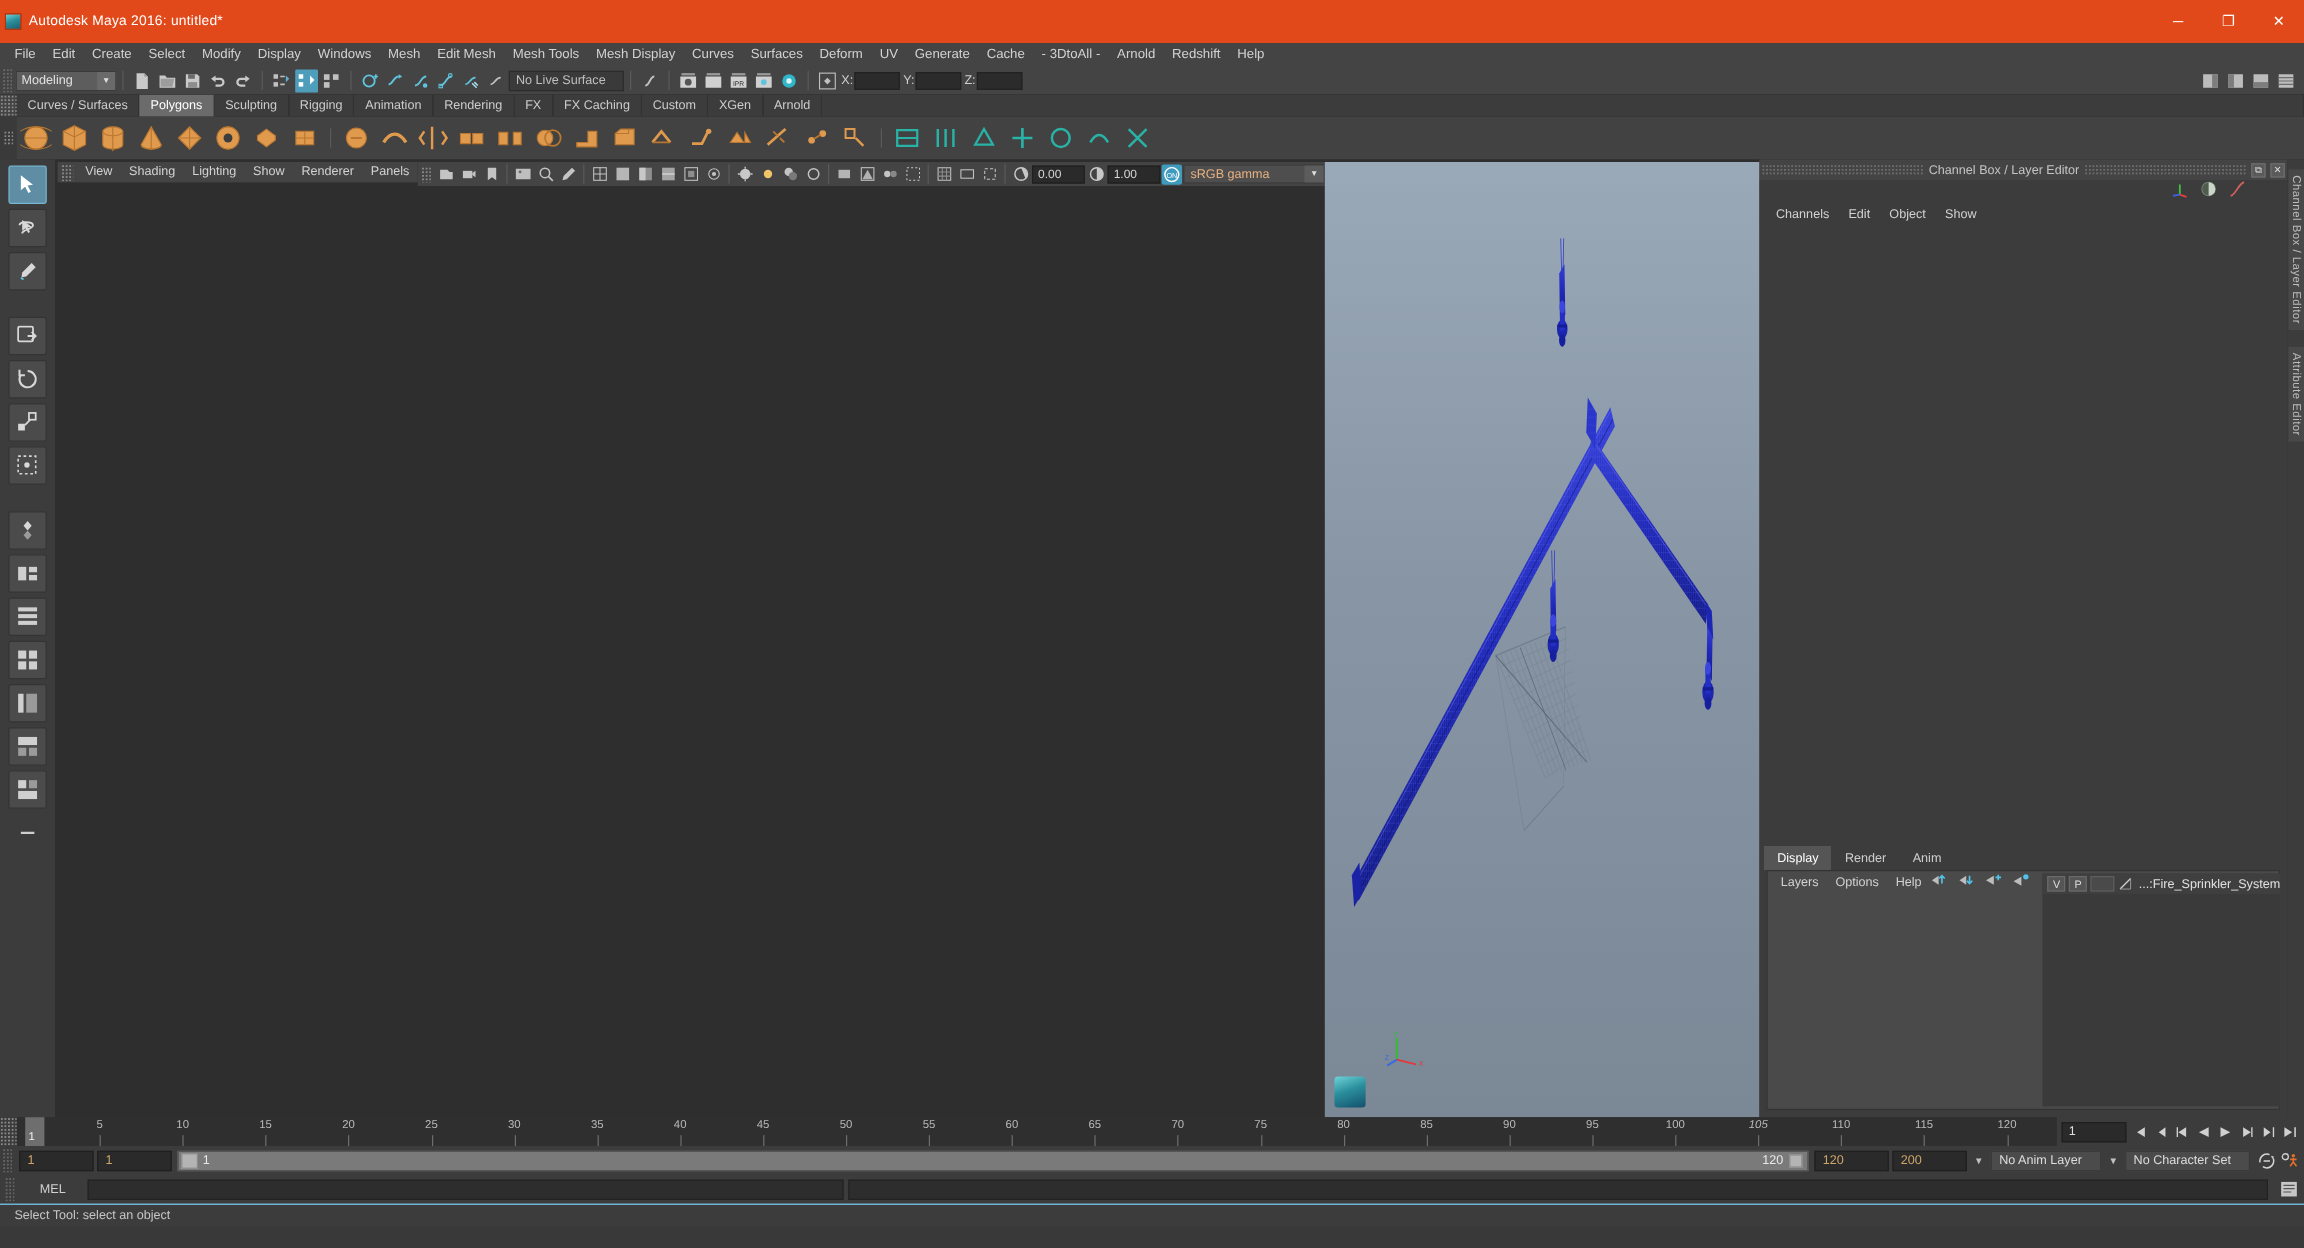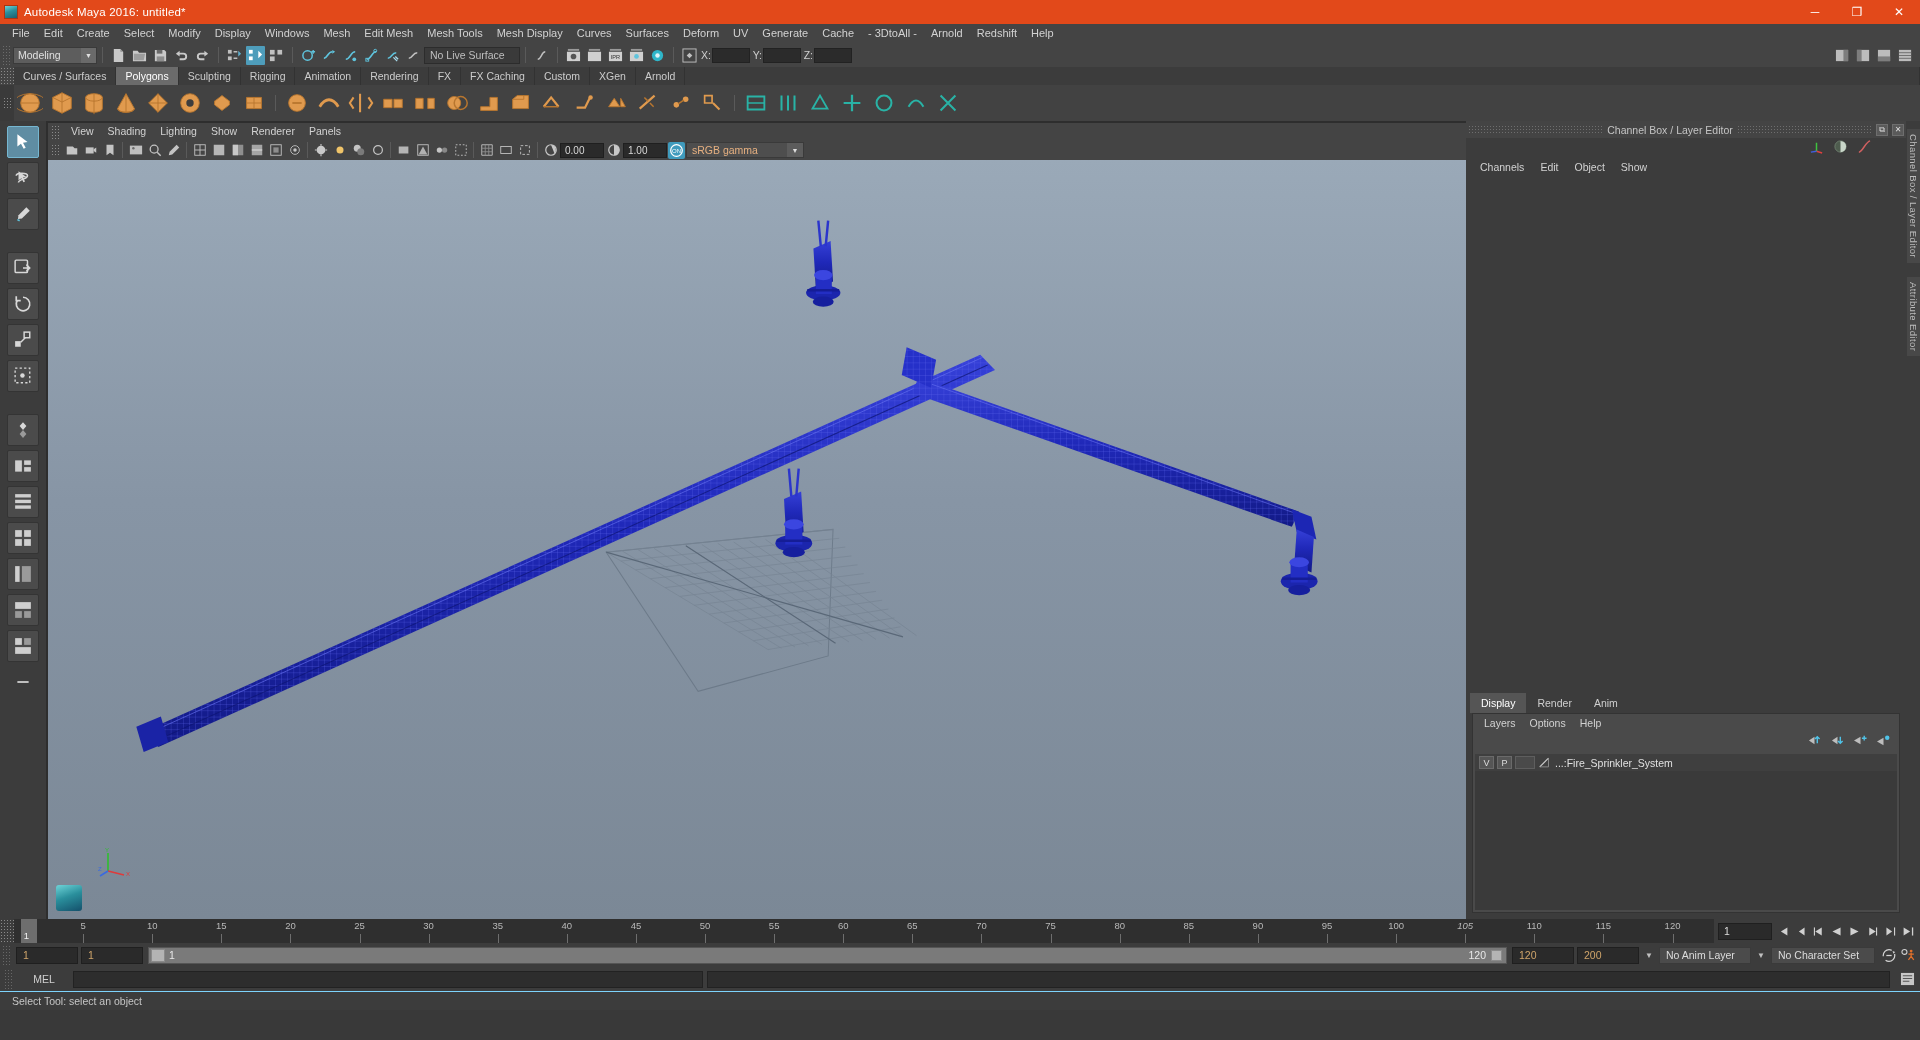--- a/index.html
+++ b/index.html
@@ -1,20 +1,20 @@
 <!DOCTYPE html>
 <html><head>
 <meta charset="utf-8">
 <style>
   * { box-sizing: border-box; margin:0; padding:0; }
   html,body{ width:1920px; height:1040px; overflow:hidden; background:#393939;
     font-family:"Liberation Sans", sans-serif; color:#c8c8c8; }
 
   
-  .titlebar{ height:24px; background:#e2491a; display:flex; align-items:center; }
+  .titlebar{ height:36px; background:#e2491a; display:flex; align-items:center; }
   .titlebar .tb-icon{ width:14px;height:14px;margin:0 6px 0 4px;
     background:linear-gradient(160deg,#6fd4d8 0%,#2a8f9c 45%,#1b5f6e 100%);
     border:1px solid #aa3512; flex:0 0 auto; }
   .titlebar .tb-title{ font-size:11.5px; color:#fff; letter-spacing:.2px; }
   .titlebar .tb-btns{ margin-left:auto; display:flex; height:100%; }
   .titlebar .tb-btn{ width:42px; display:flex;align-items:center;justify-content:center;
     color:#fff; font-size:12px; }
 
   
   .menubar{ height:19px; background:#444; display:flex; align-items:center; padding-left:5px; }
@@ -63,21 +63,21 @@
   
   .main{ height:798px; display:flex; background:#2e2e2e; }
   .toolbox{ width:46px; background:#3c3c3c; padding-top:5px; display:flex; flex-direction:column;
     align-items:center; }
   .tool{ width:32px;height:32px; margin-bottom:4px; display:flex;align-items:center;justify-content:center;
     background:#4b4b4b; border:1px solid #343434; border-radius:2px;}
   .tool.sel{ background:#5f8da3; border-color:#76b7d1; }
   .tool.flat{ background:transparent;border:none;}
   .toolgap{ height:18px; }
 
-  .viewportwrap{ flex:1; display:flex; flex-direction:column; background:#2e2e2e; padding:2px 0 0 2px;}
+  .viewportwrap{ flex:1; display:flex; flex-direction:row; background:#2e2e2e; padding:2px 0 0 2px;}
   .vpmenu{ height:17px; background:#444; display:flex; align-items:center; }
   .vpmenu .lgrip{ width:10px;height:14px; margin:0 3px;
     background-image:radial-gradient(#8a8a8a 0.8px, transparent 0.9px);
     background-size:3px 3px;}
   .vpmenu .mi{ font-size:10.5px; color:#d2d2d2; padding:0 7px; line-height:17px;}
   .vptools{ height:20px; background:#444; display:flex; align-items:center; padding-left:3px; }
   .vpt{ width:17px;height:17px; margin:0 1px; display:flex;align-items:center;justify-content:center;
     flex:0 0 auto;}
   .vpt.on{ background:#3f9bbd; border-radius:2px;}
   .numfld{ width:44px;height:15px;background:#2a2a2a;border:1px solid #1f1f1f;color:#d8d8d8;
@@ -108,21 +108,21 @@
   .rp-icons{ height:20px; display:flex; align-items:center; justify-content:flex-end; padding-right:34px; gap:9px;}
   .cb-menu{ height:19px; display:flex; align-items:center; padding-left:6px; }
   .cb-menu .mi{ font-size:10.5px;color:#d2d2d2;padding:0 8px;line-height:19px;}
   .cb-body{ flex:1; background:#3c3c3c; }
 
   .le-tabs{ height:20px; display:flex; align-items:stretch; padding-left:4px; }
   .letab{ font-size:10.5px;color:#cfcfcf;padding:0 11px;display:flex;align-items:center;
     background:#3c3c3c;}
   .letab.active{ background:#555; color:#fff; }
   .le-panel{ flex:0 0 200px; background:#4a4a4a; margin:0 6px 6px 6px; border:1px solid #333;
-    display:flex; flex-direction:column; }
+    display:flex; }
   .le-menu{ height:18px; display:flex; align-items:center; padding-left:4px;}
   .le-menu .mi{ font-size:10.5px;color:#d2d2d2;padding:0 7px;}
   .le-btnrow{ height:20px; display:flex; align-items:center; justify-content:flex-end;
     gap:8px; padding-right:8px;}
   .le-list{ flex:1; background:#3a3a3a; margin:2px; }
   .le-row{ height:17px; display:flex; align-items:center; gap:3px; padding-left:4px;
     background:#3f3f3f; }
   .le-box{ width:15px;height:13px;background:#555;border:1px solid #6a6a6a;
     font-size:9px;color:#ddd;display:flex;align-items:center;justify-content:center;}
   .le-blank{ width:20px;height:13px;background:#4a4a4a;border:1px solid #5e5e5e;}

